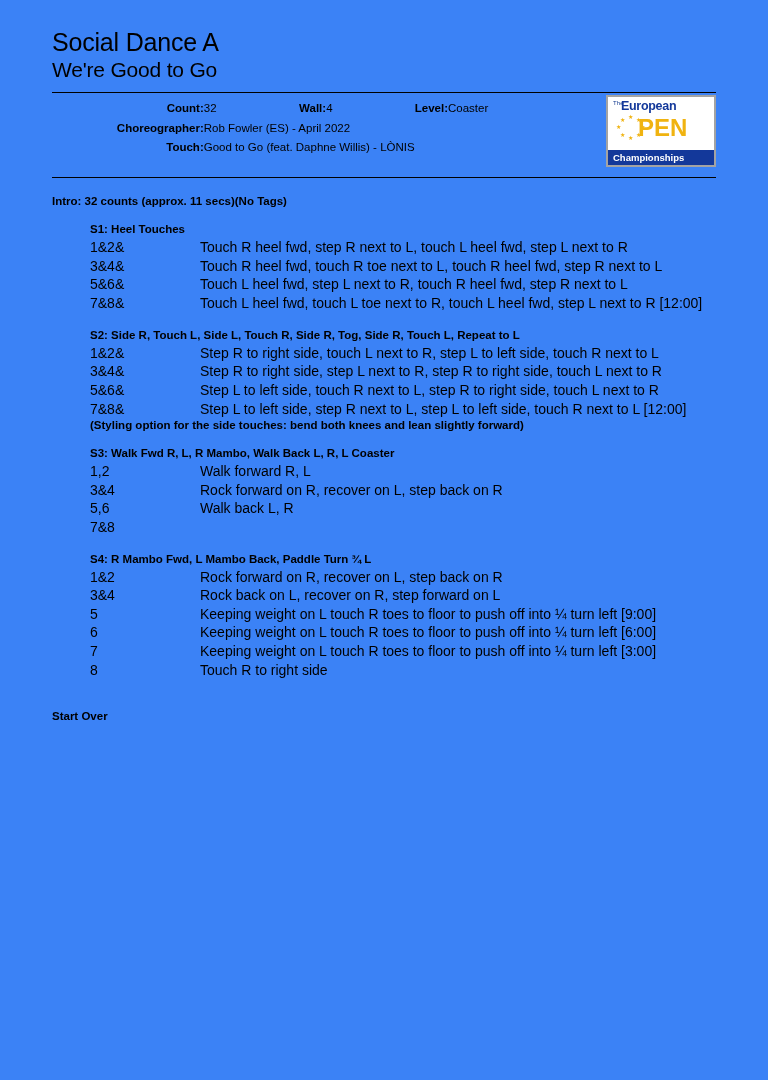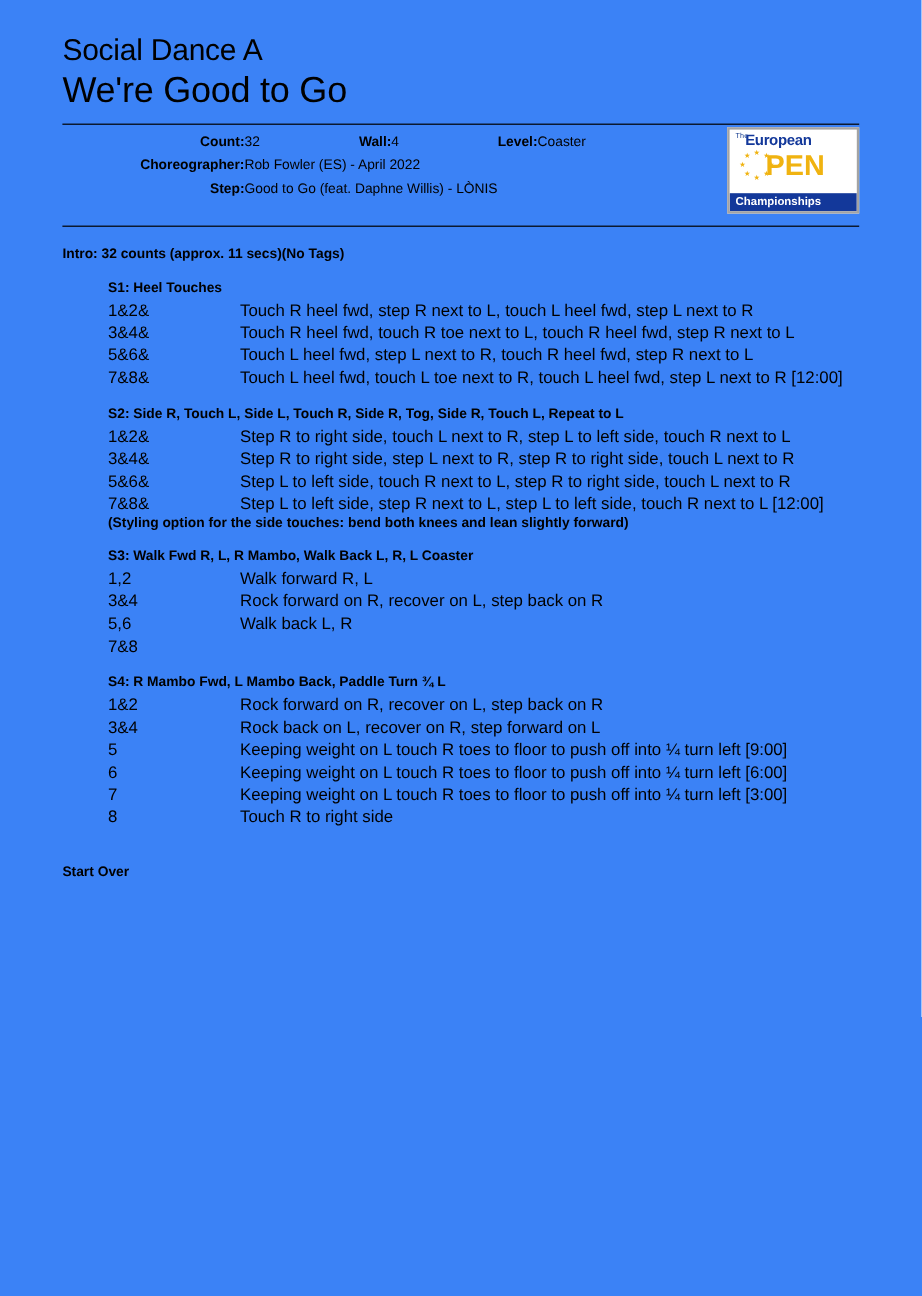--- a/index.html
+++ b/index.html
@@ -25,21 +25,21 @@
   .title-block {
     margin: 0 0 10px 0;
   }
   .doc-title {
     font-size: 25px;
     font-weight: 400;
     line-height: 1.18;
     letter-spacing: -0.2px;
   }
   .doc-subtitle {
-    font-size: 30px;
+    font-size: 21px;
     font-weight: 400;
     line-height: 1.18;
     letter-spacing: -0.2px;
   }
   .meta-wrap {
     position: relative;
     border-top: 1px solid #000;
     border-bottom: 1px solid #000;
     padding: 6px 0 6px 0;
     margin-top: 6px;
@@ -198,21 +198,21 @@
         <td class="lab">Wall:</td>
         <td class="val">4</td>
         <td class="lab">Level:</td>
         <td class="val">Coaster</td>
       </tr>
       <tr>
         <td class="lab">Choreographer:</td>
         <td class="val" colspan="5">Rob Fowler (ES) - April 2022</td>
       </tr>
       <tr>
-        <td class="lab">Step:</td>
+        <td class="lab">Touch:</td>
         <td class="val" colspan="5">Good to Go (feat. Daphne Willis) - LÒNIS</td>
       </tr>
     </tbody>
       </table>
 
     <div class="logo">
       <div class="logo-inner">
         <div class="eu"><span class="the">The</span></div>
         <div class="european">European</div>
         <div class="stars">

